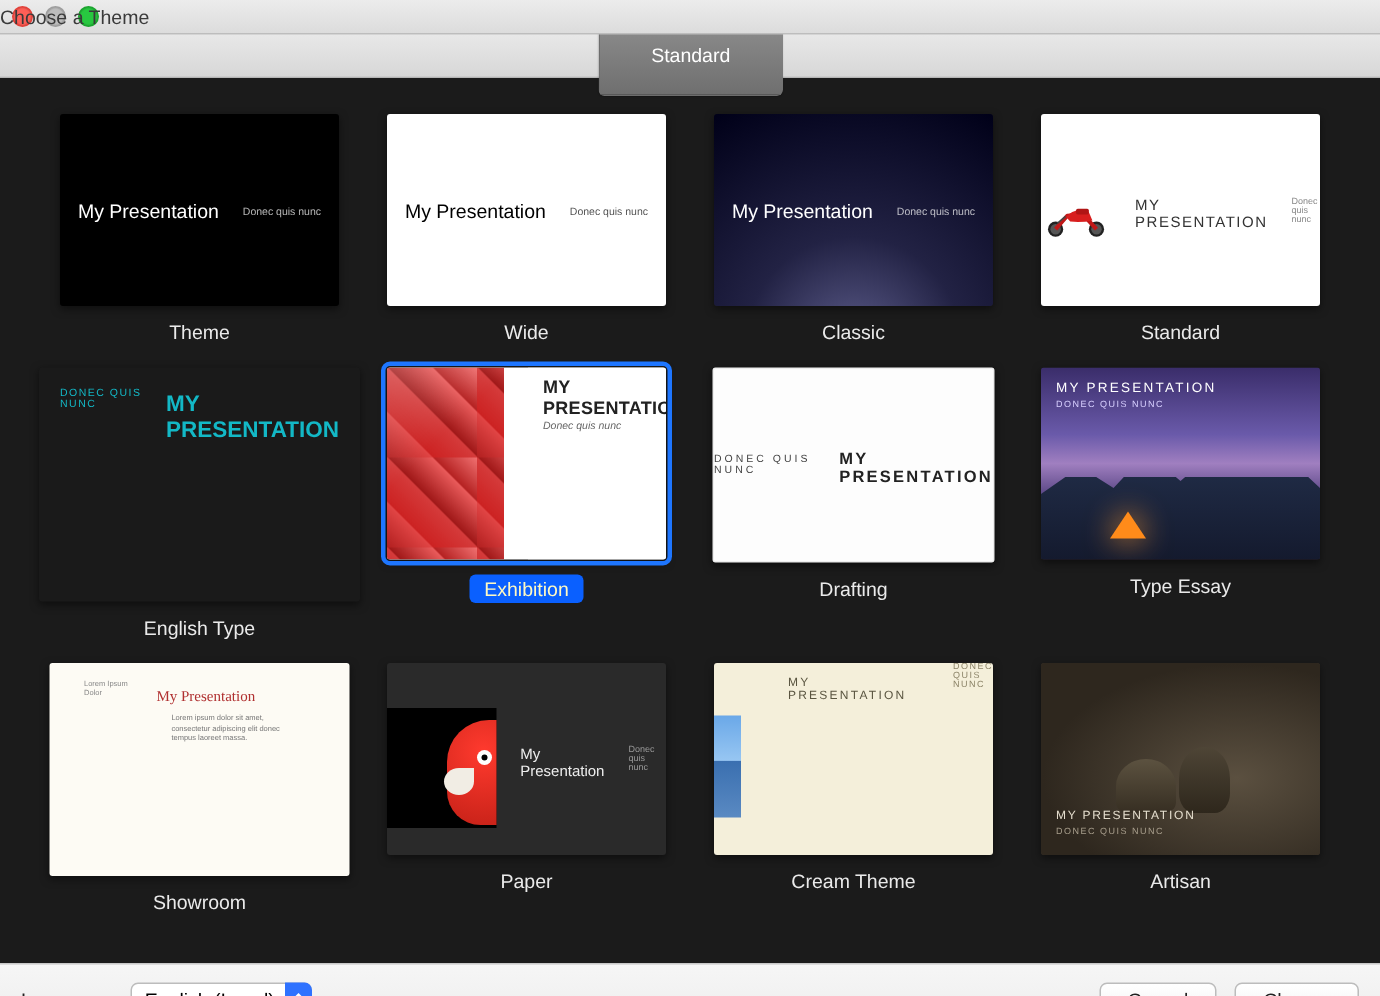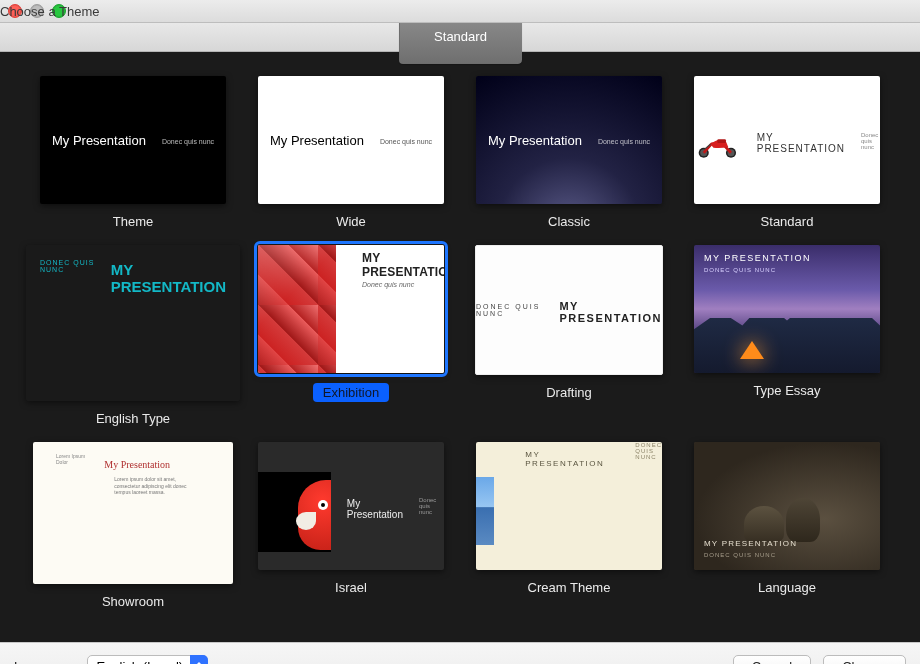--- a/index.html
+++ b/index.html
@@ -92,21 +92,21 @@
     width:186px; height:128px; border-radius:2px;
     box-shadow:0 2px 6px rgba(0,0,0,.5);
     overflow:hidden;
     display:flex; flex-direction:row;
     position:relative;
     gap:16px;
   }
   .theme.selected-outline .thumb { outline:3px solid #1e76ff; outline-offset:1px; }
   .label { margin-top:10px; font-size:13px; color:#eaeaea; }
   .theme.selected-outline .label {
-    background:#0a60ff; color:#0f172a; padding:2px 10px; border-radius:4px;
+    background:#0a60ff; color:#fef9c3; padding:2px 10px; border-radius:4px;
   }
 
   
   .t-black { background:#000; color:#fff; align-items:center; justify-content:center;}
   .t-black .title {font-size:13px; font-weight:400;}
   .t-black .sub {font-size:7px; opacity:.7; margin-top:2px;}
 
   .t-white { background:#fff; color:#000; align-items:center; justify-content:center;}
   .t-white .title{font-size:13px; font-weight:400;}
   .t-white .sub{font-size:7px; opacity:.7; margin-top:2px;}
@@ -348,21 +348,21 @@
     <div class="theme">
       <div class="thumb t-slate">
         <div class="pic">
           <div class="parrot-body"></div>
             <div class="parrot-beak"></div>
             <div class="parrot-eye"></div>
         </div>
         <div class="title">My Presentation</div>
         <div class="sub">Donec quis nunc</div>
       </div>
-      <div class="label">Israel</div>
+      <div class="label">Paper</div>
     </div>
 
     <div class="theme">
       <div class="thumb t-cream">
         <div class="pic">
             <div class="rocks"></div>
           </div>
         <div class="title">MY PRESENTATION</div>
         <div class="sub">DONEC QUIS NUNC</div>
       </div>
@@ -370,21 +370,21 @@
     </div>
 
     <div class="theme">
       <div class="thumb t-artisan">
         <div class="pic"></div>
         <div class="pot2"></div>
           <div class="pot1"></div>
         <div class="title">MY PRESENTATION</div>
         <div class="sub">DONEC QUIS NUNC</div>
       </div>
-      <div class="label">Language</div>
+      <div class="label">Artisan</div>
     </div>
 
   </div>
 </div>
 
 <div class="footer">
   <span class="lang-label">Language:</span>
   <span class="sel-wrap">
     <select class="lang">
       <option>English (Israel)</option>

